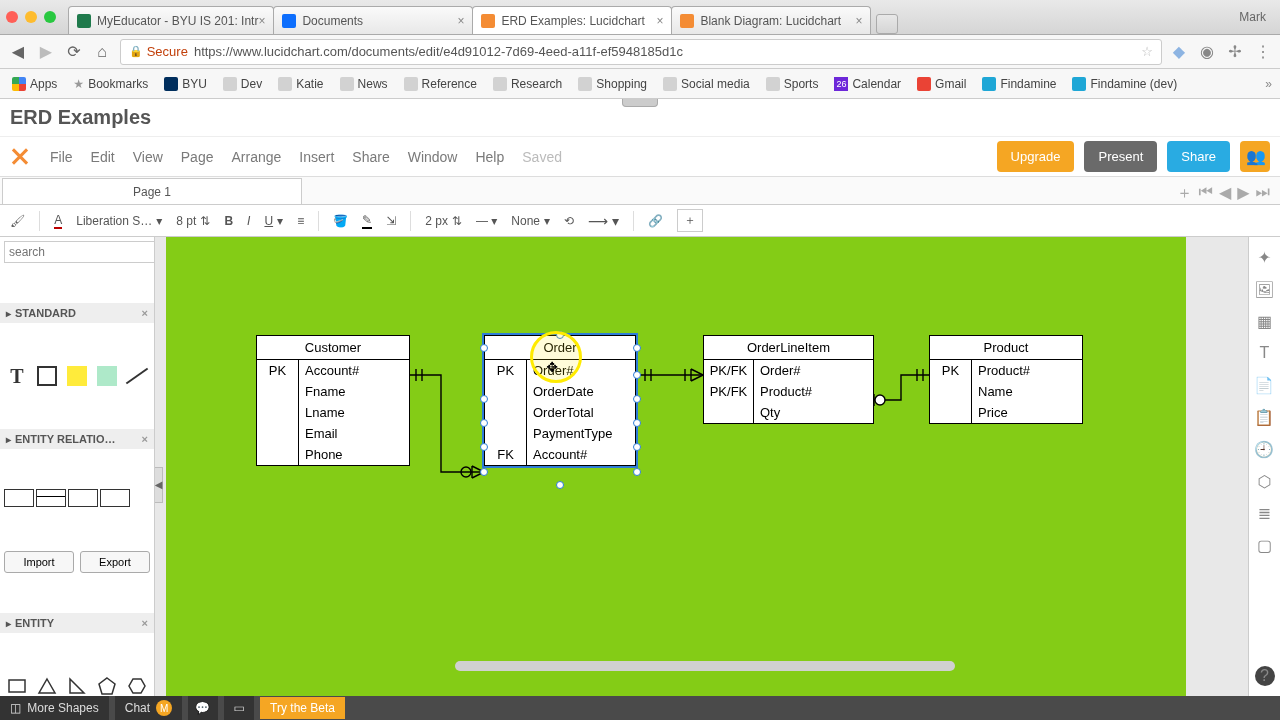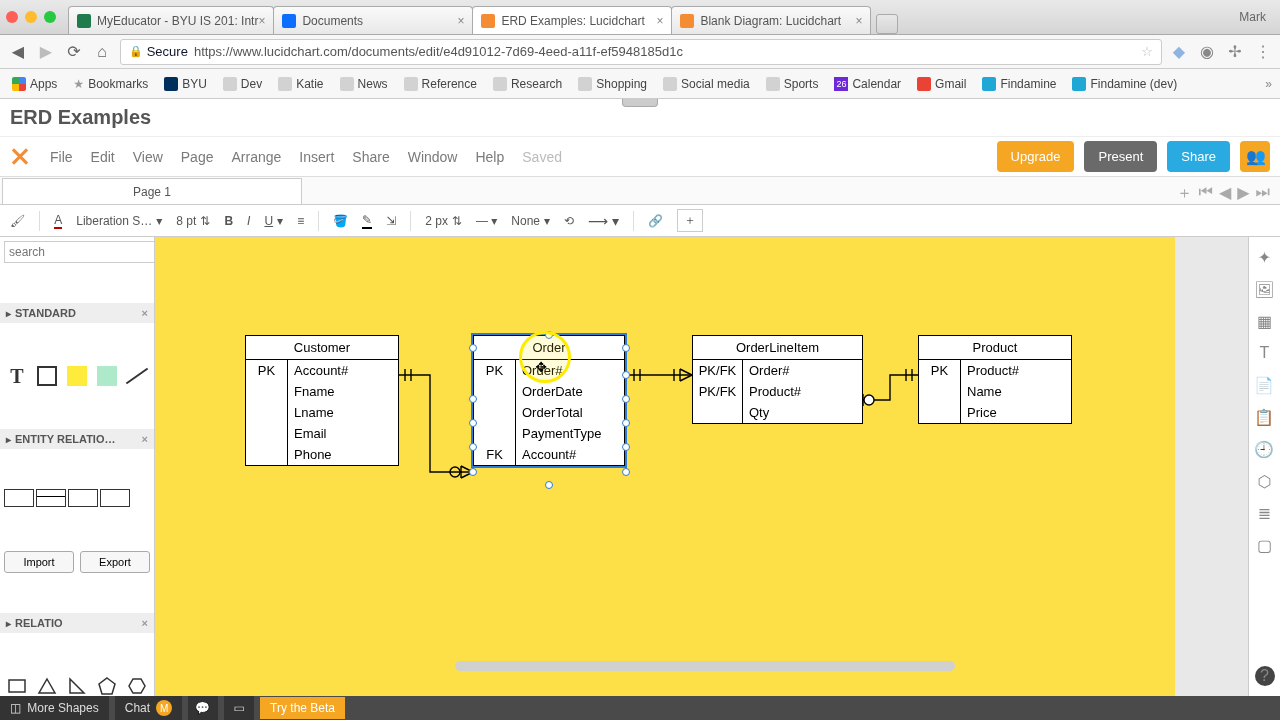--- a/index.html
+++ b/index.html
@@ -15,21 +15,21 @@
 .btab.active { background: #fff; }
 .btab .favicon { width: 14px; height: 14px; margin-right: 6px; flex-shrink: 0; border-radius: 2px; }
 .fv1 { background: #1f7a4c; } .fv2 { background: #0d6efd; } .fv3 { background: #f48c34; }
 .btab .close { margin-left: auto; color: #888; }
 .newtab { width: 22px; height: 20px; background: linear-gradient(#e8e8e8,#d5d5d5); border: 1px solid #aaa; margin-left: 6px; border-radius: 3px; }
 .username { margin-left: auto; margin-right: 14px; font-size: 12px; color: #666; }
 
 .addr { height: 34px; background: #f7f7f7; border-bottom: 1px solid #ccc; display: flex; align-items: center; padding: 0 8px; gap: 8px; }
 .nav-btn { width: 20px; height: 20px; color: #666; display: flex; align-items: center; justify-content: center; font-size: 16px; cursor: pointer; }
 .urlbar { flex: 1; height: 26px; background: #fff; border: 1px solid #ccc; border-radius: 3px; display: flex; align-items: center; padding: 0 8px; font-size: 13px; color: #555; }
-.urlbar .secure { color: #0f172a; margin-right: 6px; display: flex; align-items: center; gap: 4px; }
+.urlbar .secure { color: #c2410c; margin-right: 6px; display: flex; align-items: center; gap: 4px; }
 .urlbar .secure::before { content: "🔒"; font-size: 11px; }
 .addr-icons { display: flex; gap: 10px; align-items: center; }
 .addr-icons span { width: 18px; height: 18px; color: #888; display: flex; align-items: center; justify-content: center; cursor: pointer; }
 
 .bmbar { height: 30px; background: #f7f7f7; border-bottom: 1px solid #ccc; display: flex; align-items: center; padding: 0 8px; gap: 8px; font-size: 12px; color: #444; }
 .bm { display: flex; align-items: center; gap: 4px; cursor: pointer; padding: 2px 4px; }
 .bm .bmi { width: 14px; height: 14px; }
 .bmi-apps { background: conic-gradient(#4285f4 0 25%, #ea4335 0 50%, #fbbc05 0 75%, #34a853 0); border-radius: 2px; }
 .bmi-star::before { content: "★"; color: #999; }
 .bmi-fold { background: #d2d2d2; border-radius: 2px; }
@@ -77,21 +77,21 @@
 .sc-grn { background: #aee9c9; width: 20px; height: 20px; }
 .sc-line { width: 26px; height: 2px; background: #333; transform: rotate(-35deg); }
 .sc-T { font-size: 20px; font-weight: bold; font-family: serif; }
 .er-row { display: flex; gap: 2px; padding: 4px; }
 .er-row .erc { width: 30px; height: 18px; border: 1.5px solid #333; cursor: grab; }
 .btnrow { display: flex; gap: 6px; padding: 4px; }
 .btnrow button { flex: 1; font-size: 11px; padding: 4px; border: 1px solid #aaa; background: #f7f7f7; border-radius: 3px; cursor: pointer; }
 .shp-svg { width: 20px; height: 20px; }
 
 .canvas-wrap { flex: 1; position: relative; background: #e8e8e8; overflow: hidden; }
-.canvas { position: absolute; left: 0; top: 0; width: 1020px; height: 100%; background: #fde047; }
+.canvas { position: absolute; left: 11px; top: 0; width: 1020px; height: 100%; background: #84cc16; }
 .collapse-tab { position: absolute; left: 0; top: 50%; width: 8px; height: 36px; background: #ddd; border: 1px solid #bbb; border-left: none; display: flex; align-items: center; justify-content: center; font-size: 10px; color: #666; cursor: pointer; }
 
 .rightpanel { width: 32px; background: #fff; border-left: 1px solid #ccc; display: flex; flex-direction: column; align-items: center; padding-top: 10px; gap: 12px; }
 .rightpanel .ric { width: 20px; height: 20px; color: #888; display: flex; align-items: center; justify-content: center; cursor: pointer; font-size: 16px; }
 .ric-help { background: #444; color: #fff; border-radius: 50%; width: 22px; height: 22px; font-size: 14px; margin-top: auto; margin-bottom: 10px; }
 
 
 .entity { position: absolute; border: 1.4px solid #000; background: #fff; font-size: 13px; }
 .entity .ehdr { border-bottom: 1.4px solid #000; text-align: center; padding: 4px 0; }
 .entity .erow { display: flex; }
@@ -327,21 +327,21 @@
       <div class="erc"></div>
       <div class="erc" style="background:linear-gradient(#fff 40%,#000 40%,#000 42%,#fff 42%)"></div>
       <div class="erc"></div>
       <div class="erc"></div>
     </div>
     <div class="btnrow">
       <button>Import</button>
       <button>Export</button>
     </div>
     <div class="section-h">
-        <span>RELATIO</span>
+        <span>ENTITY</span>
         <span class="x">×</span>
       </div>
     <div class="shapegrid">
       <div class="shapecell">
           <svg class="shp-svg" viewBox="0 0 20 20">
             <rect x="2" y="4" width="16" height="12" fill="none" stroke="#333" stroke-width="1.5"></rect>
           </svg>
         </div>
       <div class="shapecell">
           <svg class="shp-svg" viewBox="0 0 20 20">

